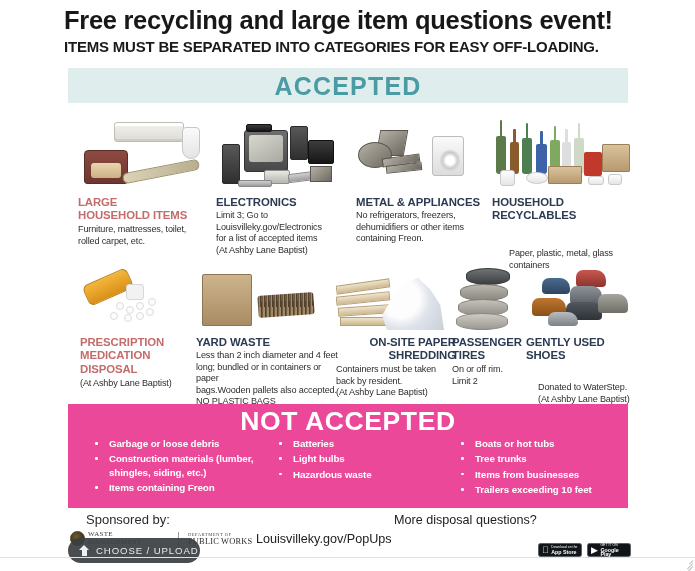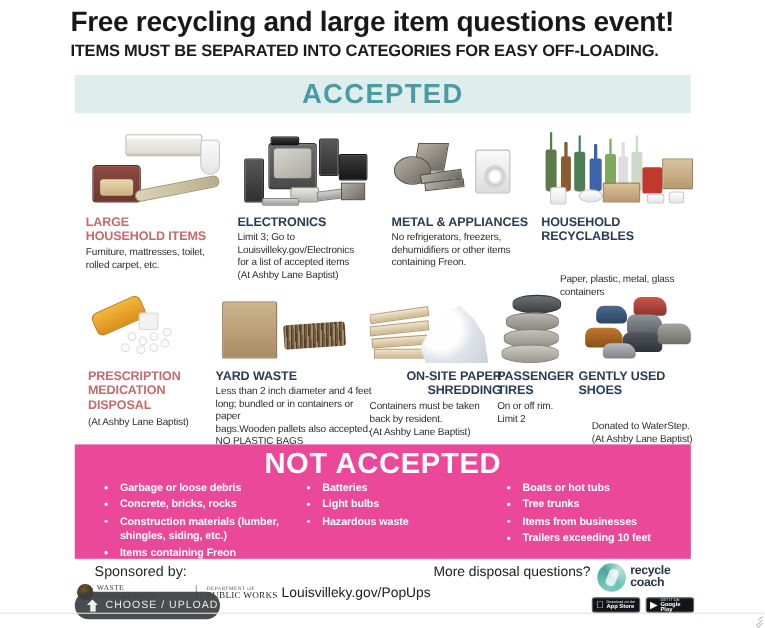--- a/index.html
+++ b/index.html
@@ -342,21 +342,20 @@
         <div class="cat-body" style="left:538px;top:364px;width:112px;white-space:pre-line;margin-top:18px;">Donated to WaterStep.
 (At Ashby Lane Baptist)</div>
       </div>
     </div>
 
     <div class="not-band">
       <div class="not-title">NOT ACCEPTED</div>
       <div class="not-cols">
         <div class="not-col">
           <div class="not-item">Garbage or loose debris</div>
-          <div class="not-item">Concrete, bricks, rocks</div>
           <div class="not-item">Construction materials (lumber, shingles, siding, etc.)</div>
           <div class="not-item">Items containing Freon</div>
         </div>
         <div class="not-col">
           <div class="not-item">Batteries</div>
           <div class="not-item">Light bulbs</div>
           <div class="not-item">Hazardous waste</div>
         </div>
         <div class="not-col">
           <div class="not-item">Boats or hot tubs</div>
@@ -382,26 +381,20 @@
         <div class="pw-big">PUBLIC WORKS</div>
       </div>
     </div>
 
     <div class="site-url">Louisvilleky.gov/PopUps</div>
 
     <div class="app-copy">
       <span>More disposal questions?</span><br>
     </div>
 
-    <div class="rc-logo">
-      <div class="rc-mark"></div>
-      <div class="rc-words">
-        <span>recycle</span><br><span>coach</span>
-      </div>
-    </div>
 
     <div class="badges">
       <div class="badge">
         <span class="glyph"></span>
         <span class="txt">
           <span class="t1">Download on the</span>
           <span class="t2">App Store</span>
         </span>
       </div>
       <div class="badge">

